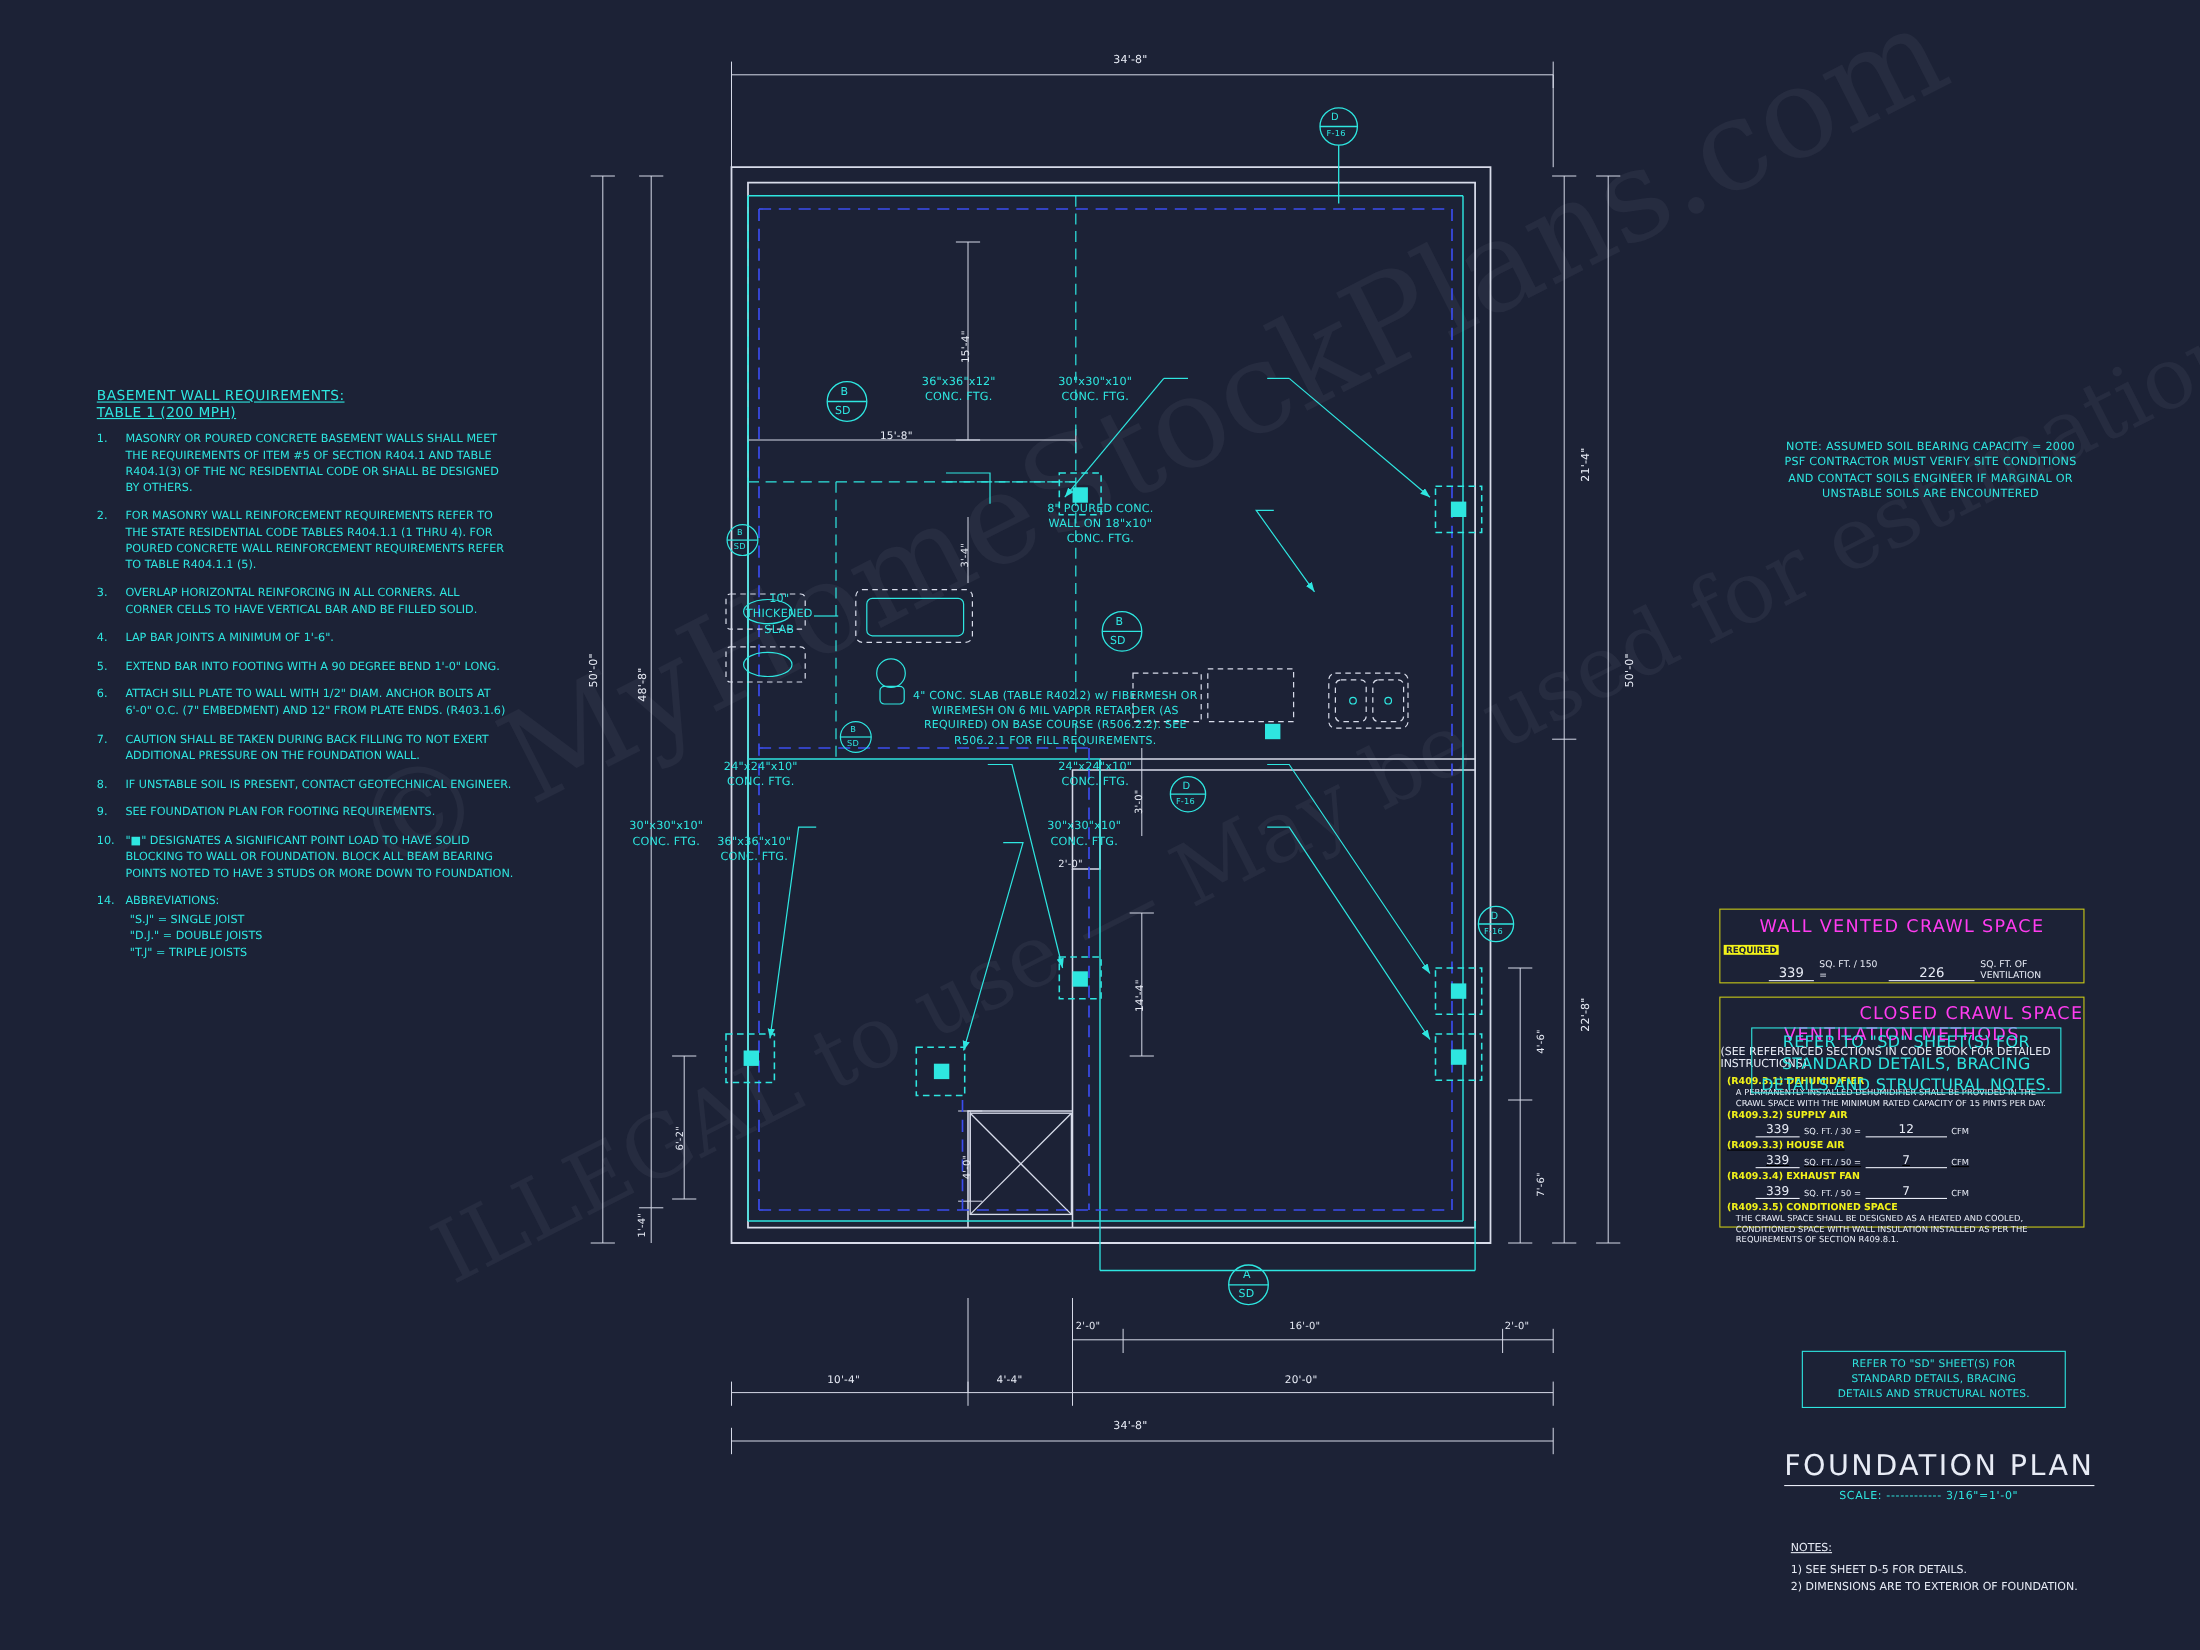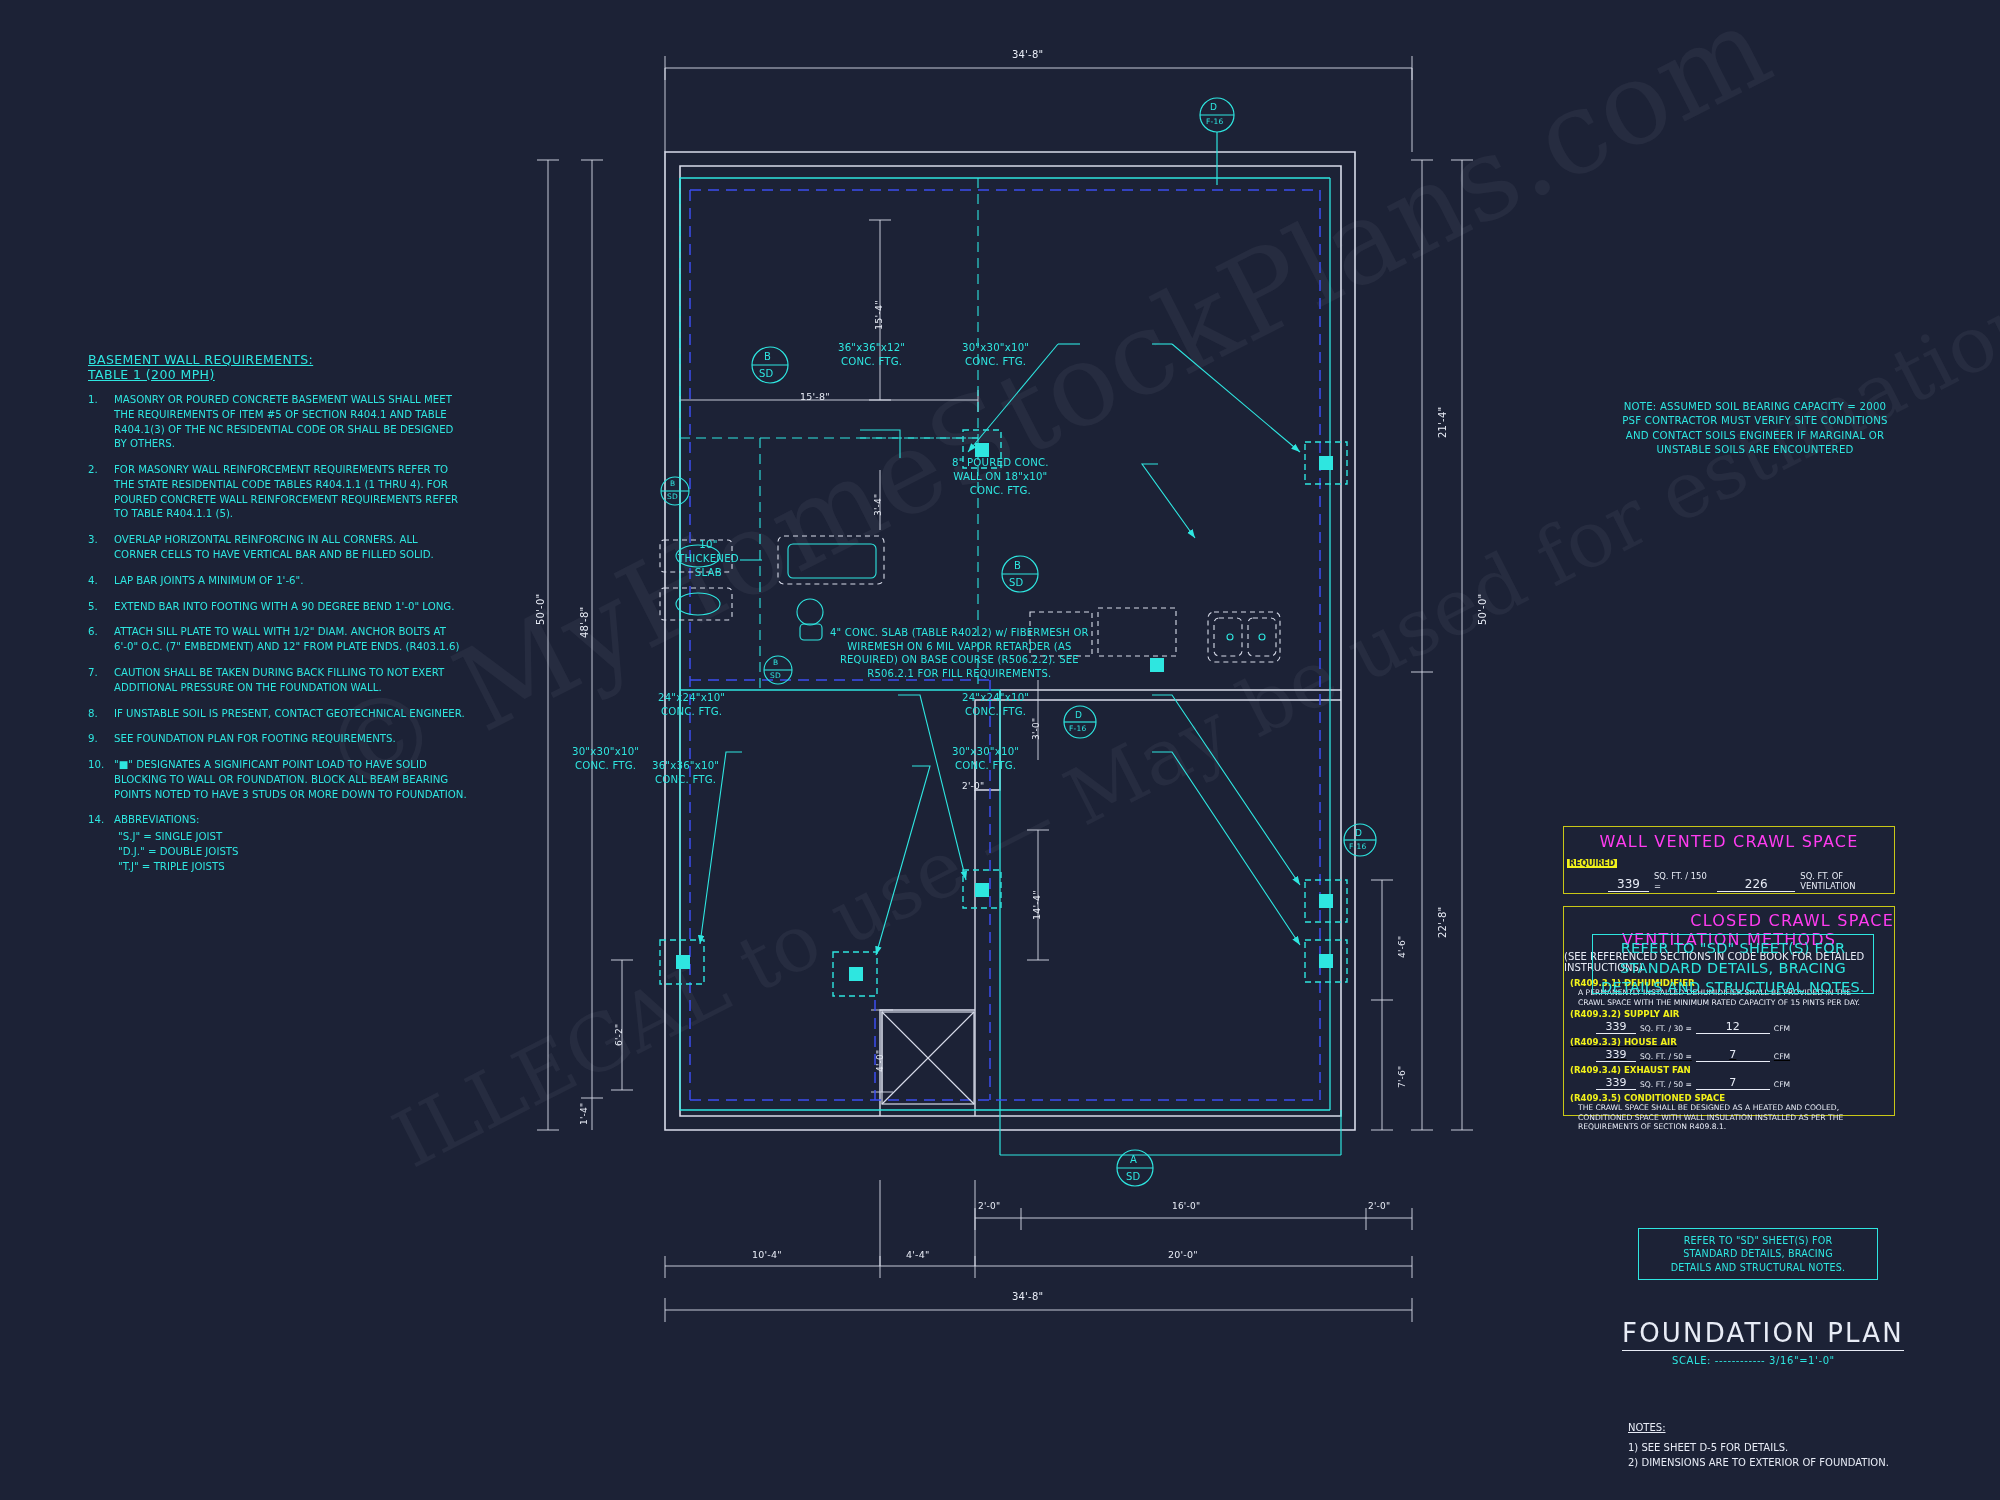--- a/index.html
+++ b/index.html
@@ -74,21 +74,21 @@
   .uline { border-bottom: 1px solid #e8ecf6; display:inline-block; text-align:center; }
 
   
   #found-title {
     position:absolute; left: 1622px; top: 1318px;
     color:#e8ecf6; font-size: 26px; letter-spacing: 2.2px;
     border-bottom: 1.6px solid #e8ecf6; padding-bottom: 2px;
   }
   #found-scale { position:absolute; left: 1672px; top: 1355px; color:#2ee6e0; font-size: 10px; letter-spacing:.6px; }
   #bot-notes { position:absolute; left: 1628px; top: 1400px; color:#e8ecf6; font-size: 10px; line-height:1.5; }
-  #bot-notes .hd { text-decoration: underline; margin-top: 20px; }
+  #bot-notes .hd { text-decoration: underline; }
 </style>
 </head>
 <body>
 
 <div id="sheet">
 
   <div class="wm wm1">© MyHomeStockPlans.com</div>
   <div class="wm wm2">ILLEGAL to use — May be used for estimations</div>
 
   <div id="notes-block">

